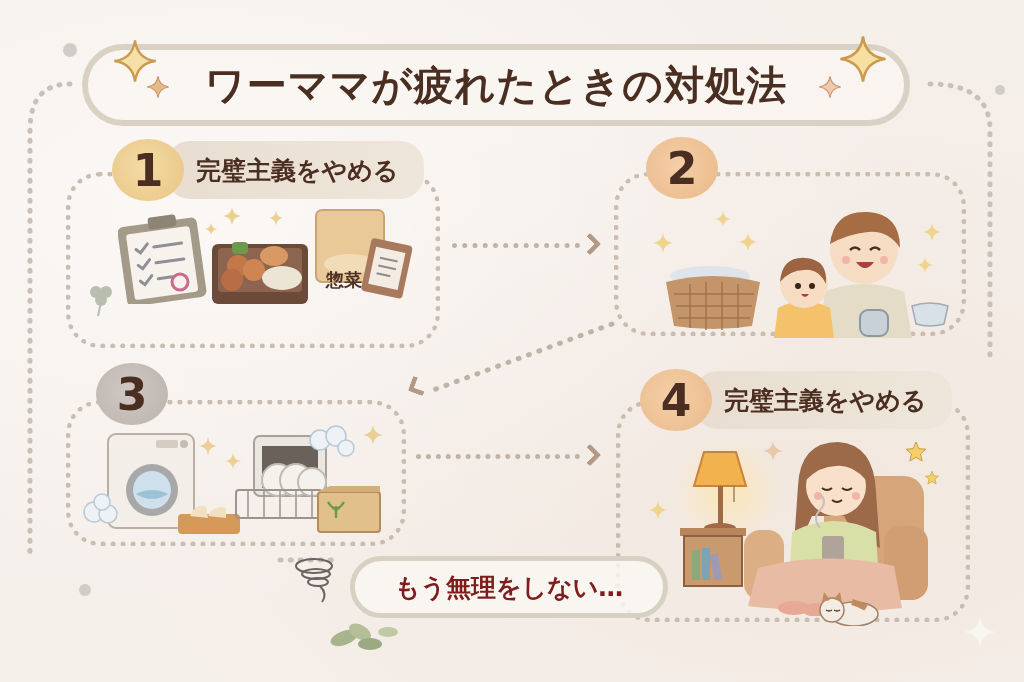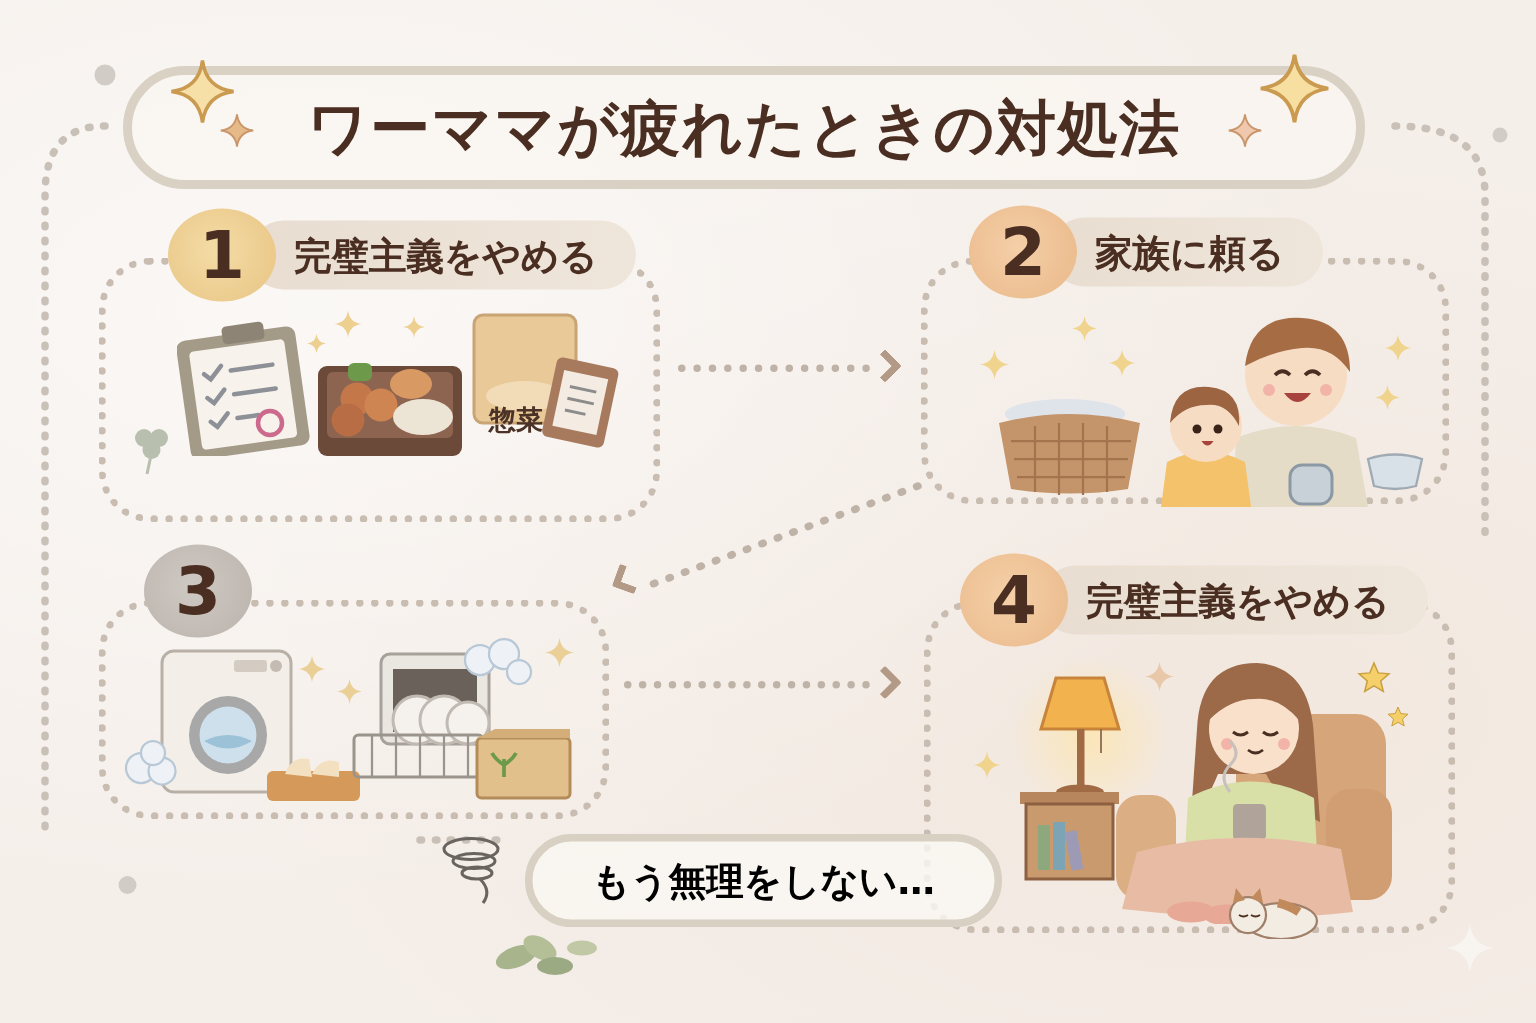--- a/index.html
+++ b/index.html
@@ -37,21 +37,21 @@
 
   
   .step-head { display: flex; align-items: center; height: 60px; }
   .step-num {
     width: 72px; height: 62px; border-radius: 50%;
     display: flex; align-items: center; justify-content: center;
     font-weight: bold; font-size: 44px; color: #4b2e22;
     position: relative; z-index: 2;
   }
   .step-pill {
-    height: 46px; margin-left: -18px; padding: 0 26px 0 30px;
+    height: 58px; margin-left: -18px; padding: 0 26px 0 30px;
     border-radius: 24px;
     background: linear-gradient(90deg, #e8ddd0, #efe6db);
     display: flex; align-items: center;
     font-weight: bold; font-size: 25px; color: #4b2e22;
     position: relative; z-index: 1;
   }
   .num-1 { background: radial-gradient(circle at 45% 45%, #f4dca6, #e8c483); }
   .num-2 { background: radial-gradient(circle at 45% 45%, #f5cfa8, #e9b888); }
   .num-3 { background: radial-gradient(circle at 45% 45%, #cfc9c3, #bab3ac); }
   .num-4 { background: radial-gradient(circle at 45% 45%, #f5d0a8, #e9b98a); }
@@ -66,21 +66,21 @@
 
   
   .illus { position: absolute; }
 
   
   .bubble {
     left: 350px; top: 556px; width: 318px; height: 62px;
     border: 5px solid #d8d0c2; border-radius: 32px;
     background: rgba(250,247,242,0.8);
     display: flex; align-items: center; justify-content: center;
-    font-weight: bold; font-size: 25px; color: #000000; text-align: right;
+    font-weight: bold; font-size: 25px; color: #7f1d1d; text-align: right;
   }
 </style>
 </head>
 <body>
 
 <svg class="abs" style="left:0;top:0" width="1024" height="682">
   <path d="M70 84 Q30 84 30 130 L30 560" fill="none" stroke="#c9c0b8" stroke-width="5" stroke-dasharray="1 9" stroke-linecap="round"></path>
   <path d="M930 84 Q990 84 990 130 L990 360" fill="none" stroke="#c9c0b8" stroke-width="5" stroke-dasharray="1 9" stroke-linecap="round"></path>
   <path d="M280 560 Q320 560 340 560" fill="none" stroke="#c9c0b8" stroke-width="5" stroke-dasharray="1 9" stroke-linecap="round"></path>
   <circle cx="70" cy="50" r="7" fill="#d2ccc6"></circle>
@@ -171,21 +171,20 @@
     <circle cx="15" cy="18" r="6" fill="#b8bfae"></circle>
   <line x1="15" y1="20" x2="12" y2="34" stroke="#b8bfae" stroke-width="2"></line>
 </svg>
 
 <div class="abs dots-h" style="left:452px;top:243px;width:128px;"></div>
 <div class="abs arrow" style="left:582px;top:236px;transform:rotate(-45deg);"></div>
 
 <div class="abs card-frame" style="left:614px;top:172px;width:352px;height:164px;"></div>
 <div class="abs step-head" style="left:646px;top:138px;">
   <div class="step-num num-2">2</div>
-  <div class="step-pill">家族に頼る</div>
 </div>
 
 <div class="illus" style="left:660px;top:262px;">
   <svg width="106" height="70" viewBox="0 0 106 70">
     <ellipse cx="50" cy="14" rx="40" ry="10" fill="#dfe3ea"></ellipse>
     <path d="M6 20 Q53 8 100 20 L92 64 Q53 70 14 64Z" fill="#c4946a"></path>
     <g stroke="#a3744e" stroke-width="1.5">
       <line x1="14" y1="32" x2="94" y2="32"></line>
         <line x1="16" y1="44" x2="92" y2="44"></line>
         <line x1="18" y1="56" x2="90" y2="56"></line>

